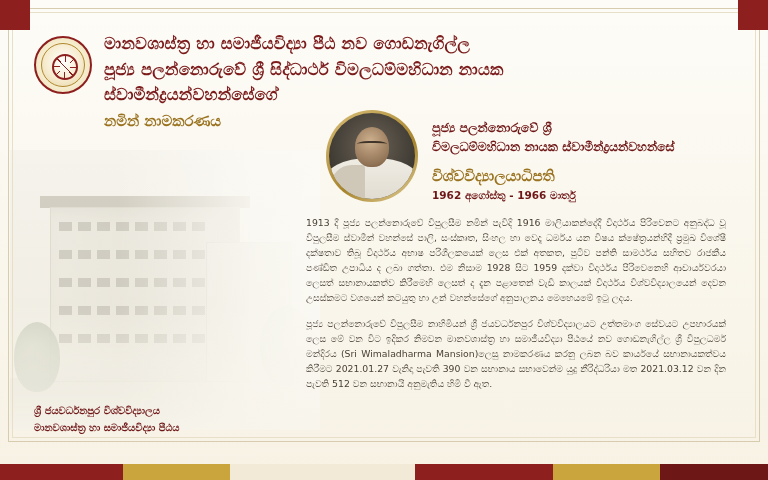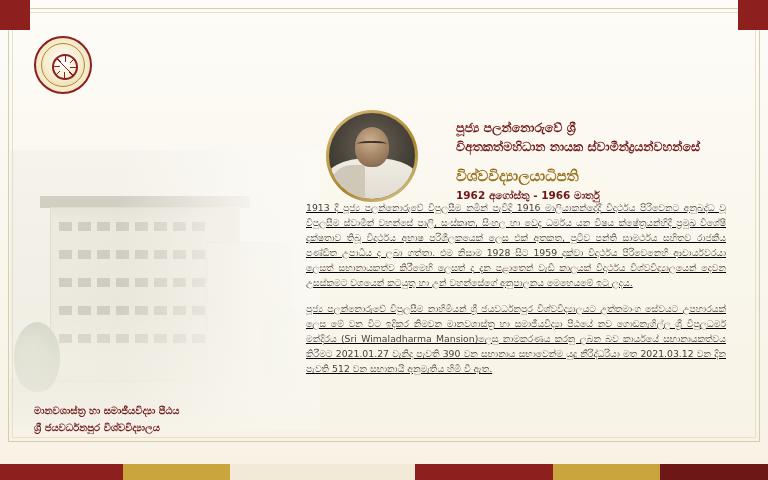--- a/index.html
+++ b/index.html
@@ -193,38 +193,38 @@
   }
   .p-glasses {
     position: absolute; left: 50%; top: 33%;
     width: 34%; height: 9%; margin-left: -17%;
     border-top: 2px solid rgba(30,25,20,.8);
     border-radius: 40%;
   }
 
   
   .name-block {
-    position: absolute; left: 432px; top: 118px; width: 300px; margin-left: 24px;
+    position: absolute; left: 432px; top: 118px; width: 300px;
   }
   .n-line {
     font-size: 12.5px; font-weight: 700; color: #6f1717;
     line-height: 1.55;
   }
   .n-sub {
     font-size: 15px; font-weight: 700; color: #9a7320;
     margin-top: 8px; line-height: 1.5;
   }
   .n-dates {
     font-size: 10.5px; font-weight: 700; color: #6f1717;
     margin-top: 2px;
   }
 
   
   .body-text {
-    position: absolute; left: 306px; top: 200px; width: 420px; text-decoration: underline;
+    position: absolute; left: 306px; top: 215px; width: 420px;
   }
   .para {
     font-size: 9.3px; line-height: 1.62; color: #4a4036;
     text-align: justify; margin-bottom: 11px;
   }
 
   
   .footer {
     position: absolute; left: 34px; bottom: 44px;
     font-size: 10px; font-weight: 700; color: #6f1717; line-height: 1.65;
@@ -300,45 +300,50 @@
 
   <div class="frame"></div>
   <div class="frame-inner"></div>
   <div class="corner-tl"></div>
   <div class="corner-tr"></div>
 
   <div class="crest">
     <div class="crest-in"></div>
   </div>
 
+  <div class="head-block">
+    <div class="h-line1">මානවශාස්ත්‍ර හා සමාජීයවිද්‍යා පීඨ නව ගොඩනැගිල්ල</div>
+    <div class="h-line2">පූජ්‍ය පලන්නොරුවේ ශ්‍රී සිද්ධාර්ථ විමලධම්මහිධාන නායක ස්වාමීන්ද්‍රයන්වහන්සේගේ</div>
+    <div class="h-line3">නමින් නාමකරණය</div>
+  </div>
 
   <div class="portrait-wrap">
     <div class="portrait">
       <div class="p-robe"></div>
       <div class="p-shoulder-l"></div>
       <div class="p-head"></div>
       <div class="p-glasses"></div>
     </div>
   </div>
 
   <div class="name-block">
     <div class="n-line">පූජ්‍ය පලන්නොරුවේ ශ්‍රී</div>
-    <div class="n-line">විඅතකත්මහිධාන නායක ස්වාමීන්ද්‍රයන්වහන්සේ</div>
+    <div class="n-line">විමලධම්මහිධාන නායක ස්වාමීන්ද්‍රයන්වහන්සේ</div>
     <div class="n-sub">විශ්වවිද්‍යාලයාධිපති</div>
     <div class="n-dates">1962 අගෝස්තු - 1966 මාර්තු</div>
   </div>
 
   <div class="body-text">
     <div class="para">1913 දී පූජ්‍ය පලන්නොරුවේ විපුලසීම නමින් පැවිදි 1916 මාලියාකන්දේදී විදාර්ථය පිරිවෙනට අනුබද්ධ වූ විපුලසීම ස්වාමීන් වහන්සේ පාලි, සංස්කෘත, සිංහල හා වෙදෑ ධර්මය යන විෂය ක්ෂේත්‍රයන්හිදී ප්‍රමුඛ විශේෂී දක්ෂතාව තිබූ විදාර්ථය අභාෂ පරිශීලකයෙක් ලෙස එක් අතකත, පුටිව පන්ති සාමර්ථය සහිතව රාජකීය පණ්ඩිත උපාධිය ද ලබා ගත්තා. එම නිසාම 1928 සිට 1959 දක්වා විදාර්ථය පිරිවෙනෙහි ආචාර්යවරයා ලෙසත් සභානායකත්ව කිරීමෙහි ලෙසත් ද දැන පළාතෙන් වැඩි කාලයක් විදාර්ථය විශ්වවිද්‍යාලයෙන් දෙවන උසස්කමට වශයෙන් කටයුතු හා උන් වහන්සේගේ අනුපාලනය මෙහෙයමේ ඉටු ලදය.</div>
     <div class="para">පූජ්‍ය පලන්නොරුවේ විපුලසීම නාහිමියන් ශ්‍රී ජයවර්ධනපුර විශ්වවිද්‍යාලයට උත්තමාංග සේවයට උපහාරයක් ලෙස මේ වන විට ඉදිකර නිමවන මානවශාස්ත්‍ර හා සමාජීයවිද්‍යා පීඨයේ නව ගොඩනැගිල්ල ශ්‍රී විපුලධර්ම මන්දිරය (Sri Wimaladharma Mansion)ලෙසු නාමකරණය කරනු ලබන බව කාර්යයේ සභානායකත්වය කිරීමට 2021.01.27 වැනිදා පැවති 390 වන සභානාය සභාවෙන්ම යුදු නීරිද්ධරියා මත 2021.03.12 වන දින පැවති 512 වන සභානායි අනුමැතිය හිමි වී ඇත.</div>
   </div>
 
   <div class="footer">
+    <div>ශ්‍රී ජයවර්ධනපුර විශ්වවිද්‍යාලය</div>
     <div>මානවශාස්ත්‍ර හා සමාජීයවිද්‍යා පීඨය</div>
-    <div>ශ්‍රී ජයවර්ධනපුර විශ්වවිද්‍යාලය</div>
   </div>
 
   <div class="bottom-bar">
     <div class="bb maroon" style="width:16%"></div>
     <div class="bb gold" style="width:14%"></div>
     <div class="bb cream" style="width:24%"></div>
     <div class="bb maroon" style="width:18%"></div>
     <div class="bb gold" style="width:14%"></div>
     <div class="bb dark" style="width:14%"></div>
   </div>

